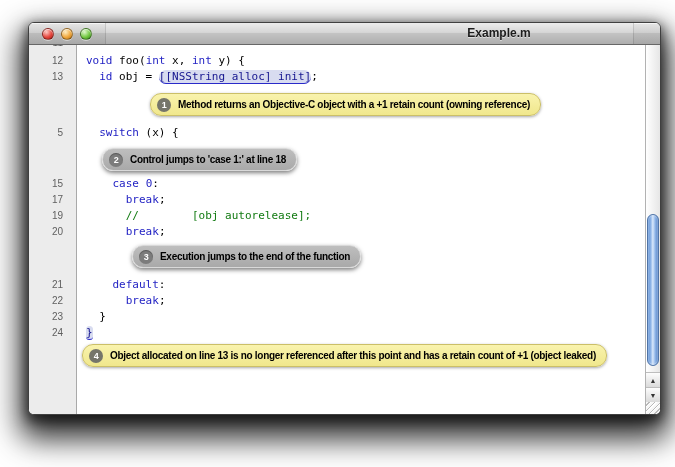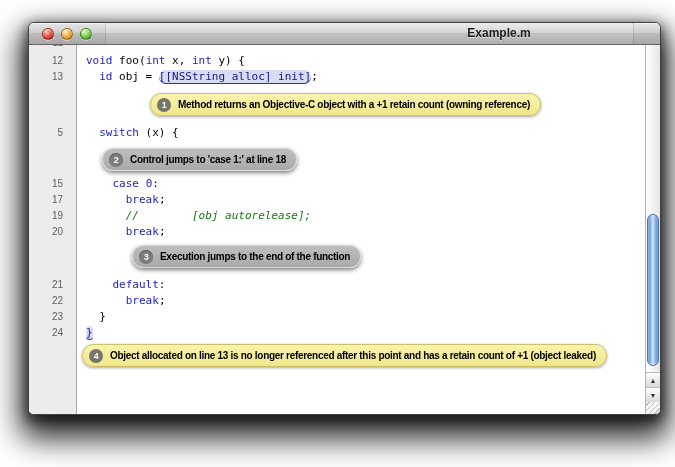--- a/index.html
+++ b/index.html
@@ -43,21 +43,21 @@
   .rows{position:absolute;left:0;top:0;right:15px;bottom:0;padding-top:8px;overflow:hidden;}
 
   .row{position:relative;height:16px;line-height:16px;padding-left:57px;
        font-family:"DejaVu Sans Mono",monospace;font-size:11px;color:#000;}
   .row .ln{position:absolute;left:0;top:0;width:34px;text-align:right;
        font-size:10px;color:#5f5f5f;font-family:Liberation Sans, sans-serif;}
   .codetext{white-space:pre;}
   .seg.kw{color:#2323c4;}
   .seg.pl{color:#000000;}
   .seg.num{color:#1c1cc0;}
-  .seg.cm{color:#117a11;font-style:italic;}
+  .seg.cm{color:#117a11;}
   .seg.hl{color:#15158f;background:#d8dcf0;border-bottom:1px solid #2a2ac9;border-radius:7px;}
   .row.clip11{margin-top:-18px;margin-bottom:2px;}
 
   
   .brow{position:relative;padding-left:57px;}
   .bubble{display:inline-flex;align-items:center;height:23px;border-radius:11px;
     padding:0 10px 0 6px;gap:7px;white-space:nowrap;
     font-family:"Liberation Sans",sans-serif;font-size:10px;font-weight:bold;
     letter-spacing:-0.3px;color:#000;}
   .bubble.yellow{

